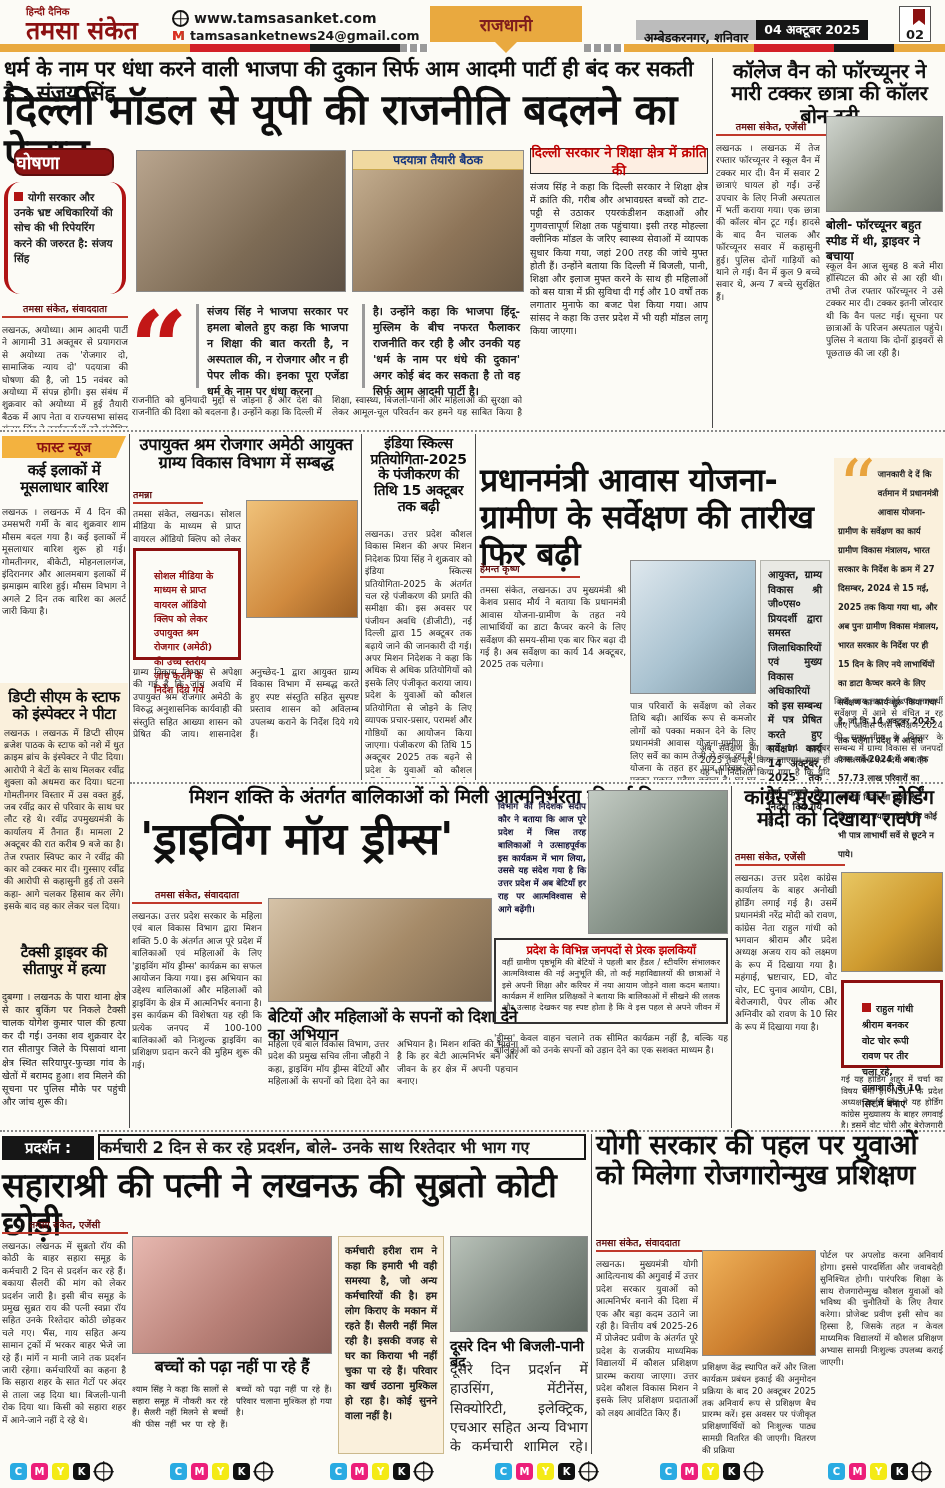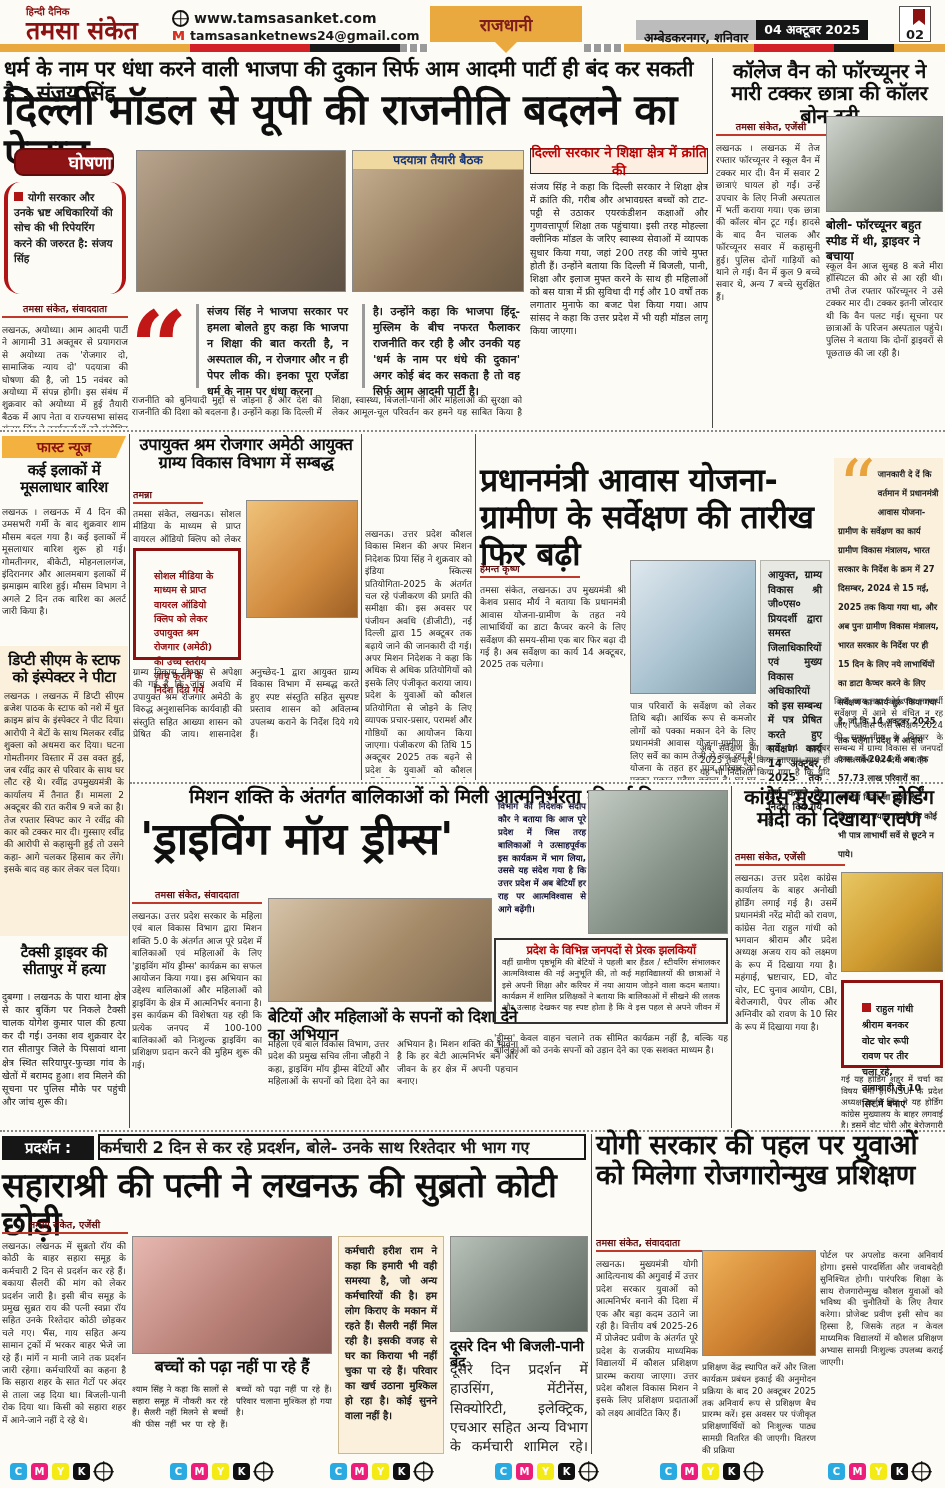--- a/index.html
+++ b/index.html
@@ -25,21 +25,21 @@
        font-weight:800;font-size:17px;color:#7f1d1d}
   .tabptr{position:absolute;left:50%;transform:translateX(-50%);bottom:-11px;width:0;height:0;
           border-left:12px solid transparent;border-right:12px solid transparent;border-top:12px solid #e9a93f}
   .datebar{display:flex;font-weight:700;font-size:12.5px;line-height:20px}
   .datebar .place{background:#bcbcbc;color:#111;padding:8px 8px}
   .datebar .date{background:#161616;color:#fff;padding:0 8px}
   .pageno{border:1.5px solid #555;background:#fff;text-align:center;font-weight:800;font-size:13px;position:relative}
   .pageno::before{content:"";position:absolute;top:2px;right:5px;width:12px;height:16px;background:#8c1111;
                   clip-path:polygon(0 0,100% 0,100% 100%,50% 70%,0 100%)}
   .strip{display:flex;height:8px}
-  .gh-head{background:#8c1414;color:#fff;font-weight:800;font-size:18px;text-align:right;
+  .gh-head{background:#8c1414;color:#fff;font-weight:800;font-size:18px;text-align:left;
            border-radius:9px;border:2px solid #5e0d0d;line-height:26px}
   .gh-box{border-left:4px solid #b01414;border-right:4px solid #b01414;border-radius:16px;
           padding:8px 6px;font-size:10.5px;font-weight:700;line-height:1.45;color:#222}
   .sqbullet{display:inline-block;width:9px;height:9px;background:#b01414;margin-right:5px}
   .bigquote{font-size:100px;color:#c21717;font-weight:800;line-height:0.75;font-family:"DejaVu Serif","Liberation Serif",serif}
   .bigquote::before{content:"\201C"}
   .quotecol{font-size:11px;font-weight:700;line-height:1.45;text-align:justify;
             border-left:3px solid #9a9a9a;padding-left:8px;color:#1d1d1d}
   .subbox{border:1.5px solid #2c2c2c;background:#fdeee2;color:#c00000;font-weight:800;
           display:flex;align-items:center;justify-content:center;text-align:center}
@@ -137,39 +137,40 @@
   <div class="abs body" style="left:716px;top:142px;width:104px;height:284px">लखनऊ । लखनऊ में तेज रफ्तार फॉरच्यूनर ने स्कूल वैन में टक्कर मार दी। वैन में सवार 2 छात्राएं घायल हो गईं। उन्हें उपचार के लिए निजी अस्पताल में भर्ती कराया गया। एक छात्रा की कॉलर बोन टूट गई। हादसे के बाद वैन चालक और फॉरच्यूनर सवार में कहासुनी हुई। पुलिस दोनों गाड़ियों को थाने ले गई। वैन में कुल 9 बच्चे सवार थे, अन्य 7 बच्चे सुरक्षित हैं।</div>
   <div class="abs crosshead" style="left:826px;top:218px;width:117px;height:40px">बोली- फॉरच्यूनर बहुत स्पीड में थी, ड्राइवर ने बचाया</div>
   <div class="abs body" style="left:826px;top:260px;width:117px;height:166px">स्कूल वैन आज सुबह 8 बजे मीरा हॉस्पिटल की ओर से आ रही थी। तभी तेज रफ्तार फॉरच्यूनर ने उसे टक्कर मार दी। टक्कर इतनी जोरदार थी कि वैन पलट गई। सूचना पर छात्राओं के परिजन अस्पताल पहुंचे। पुलिस ने बताया कि दोनों ड्राइवरों से पूछताछ की जा रही है।</div>
 
   <div class="hrdot" style="left:0;top:430px;width:945px"></div>
 
   <div class="abs fastnews" style="left:2px;top:436px;width:124px;height:22px">फास्ट न्यूज</div>
   <div class="abs hl center" style="left:2px;top:462px;width:124px;height:42px;font-size:15px">कई इलाकों में मूसलाधार बारिश</div>
   <div class="abs body" style="left:2px;top:506px;width:124px;height:134px">लखनऊ । लखनऊ में 4 दिन की उमसभरी गर्मी के बाद शुक्रवार शाम मौसम बदल गया है। कई इलाकों में मूसलाधार बारिश शुरू हो गई। गोमतीनगर, बीकेटी, मोहनलालगंज, इंदिरानगर और आलमबाग इलाकों में झमाझम बारिश हुई। मौसम विभाग ने अगले 2 दिन तक बारिश का अलर्ट जारी किया है।</div>
 
-  <div class="abs beige" style="left:0;top:646px;width:128px;height:290px">
+  <div class="abs beige" style="left:0;top:683px;width:128px;height:340px">
     <div class="hl center" style="font-size:15px;padding:6px 2px 2px">डिप्टी सीएम के स्टाफ को इंस्पेक्टर ने पीटा</div>
     <div class="body" style="padding:2px 4px;height:236px">लखनऊ । लखनऊ में डिप्टी सीएम ब्रजेश पाठक के स्टाफ को नशे में धुत क्राइम ब्रांच के इंस्पेक्टर ने पीट दिया। आरोपी ने बेटों के साथ मिलकर रवींद्र शुक्ला को अधमरा कर दिया। घटना गोमतीनगर विस्तार में उस वक्त हुई, जब रवींद्र कार से परिवार के साथ घर लौट रहे थे। रवींद्र उपमुख्यमंत्री के कार्यालय में तैनात हैं। मामला 2 अक्टूबर की रात करीब 9 बजे का है। तेज रफ्तार स्विफ्ट कार ने रवींद्र की कार को टक्कर मार दी। गुस्साए रवींद्र की आरोपी से कहासुनी हुई तो उसने कहा- आगे चलकर हिसाब कर लेंगे। इसके बाद वह कार लेकर चल दिया।</div>
   </div>
 
   <div class="abs hl center" style="left:2px;top:944px;width:124px;height:42px;font-size:15px">टैक्सी ड्राइवर की सीतापुर में हत्या</div>
   <div class="abs body" style="left:2px;top:990px;width:124px;height:138px;font-size:9.5px">दुबग्गा । लखनऊ के पारा थाना क्षेत्र से कार बुकिंग पर निकले टैक्सी चालक योगेश कुमार पाल की हत्या कर दी गई। उनका शव शुक्रवार देर रात सीतापुर जिले के पिसावां थाना क्षेत्र स्थित सरियापुर-फुच्छा गांव के खेतों में बरामद हुआ। शव मिलने की सूचना पर पुलिस मौके पर पहुंची और जांच शुरू की।</div>
 
   <div class="vrule" style="left:129px;top:434px;height:694px"></div>
 
   <div class="abs hl center" style="left:133px;top:436px;width:226px;height:46px;font-size:16.5px">उपायुक्त श्रम रोजगार अमेठी आयुक्त ग्राम्य विकास विभाग में सम्बद्ध</div>
   <div class="abs byline" style="left:133px;top:488px;width:70px;text-align:left">तमन्ना</div>
   <div class="abs photo" style="left:246px;top:500px;width:112px;height:118px;background:linear-gradient(135deg,#f0c27a,#d08a3e 60%,#9c5f24)"></div>
   <div class="abs body" style="left:133px;top:508px;width:108px;height:36px">तमसा संकेत, लखनऊ। सोशल मीडिया के माध्यम से प्राप्त वायरल ऑडियो क्लिप को लेकर उपायुक्त (श्रम रोजगार) अमेठी श्री शेर बहादुर की उच्च स्तरीय जांच कराने के निर्देश उत्तर प्रदेश शासन, ग्राम्य विकास विभाग द्वारा दिये गये हैं।</div>
   <div class="abs redbox" style="left:133px;top:548px;width:108px;height:112px;color:#8c1111;font-size:9.5px">सोशल मीडिया के माध्यम से प्राप्त वायरल ऑडियो क्लिप को लेकर उपायुक्त श्रम रोजगार (अमेठी) की उच्च स्तरीय जांच कराने के निर्देश दिये गये</div>
   <div class="abs body" style="left:133px;top:666px;width:226px;height:110px;column-count:2;column-gap:8px">ग्राम्य विकास विभाग से अपेक्षा की गई है कि जांच अवधि में उपायुक्त श्रम रोजगार अमेठी के विरुद्ध अनुशासनिक कार्यवाही की संस्तुति सहित आख्या शासन को प्रेषित की जाय। शासनादेश अनुच्छेद-1 द्वारा आयुक्त ग्राम्य विकास विभाग में सम्बद्ध करते हुए स्पष्ट संस्तुति सहित सुस्पष्ट प्रस्ताव शासन को अविलम्ब उपलब्ध कराने के निर्देश दिये गये हैं।</div>
 
   <div class="vrule" style="left:361px;top:434px;height:346px"></div>
 
+  <div class="abs hl center" style="left:365px;top:436px;width:107px;height:88px;font-size:14px">इंडिया स्किल्स प्रतियोगिता-2025 के पंजीकरण की तिथि 15 अक्टूबर तक बढ़ी</div>
   <div class="abs body" style="left:365px;top:528px;width:107px;height:250px">लखनऊ। उत्तर प्रदेश कौशल विकास मिशन की अपर मिशन निदेशक प्रिया सिंह ने शुक्रवार को इंडिया स्किल्स प्रतियोगिता-2025 के अंतर्गत चल रहे पंजीकरण की प्रगति की समीक्षा की। इस अवसर पर पंजीयन अवधि (डीजीटी), नई दिल्ली द्वारा 15 अक्टूबर तक बढ़ाये जाने की जानकारी दी गई। अपर मिशन निदेशक ने कहा कि अधिक से अधिक प्रतियोगियों को इसके लिए पंजीकृत कराया जाय। प्रदेश के युवाओं को कौशल प्रतियोगिता से जोड़ने के लिए व्यापक प्रचार-प्रसार, परामर्श और गोष्ठियों का आयोजन किया जाएगा। पंजीकरण की तिथि 15 अक्टूबर 2025 तक बढ़ने से प्रदेश के युवाओं को कौशल प्रतियोगिता में प्रतिभाग हेतु पंजीकरण का अवसर मिलेगा। इच्छुक युवाओं से ससमय पंजीकरण कराने की अपील की गई है।</div>
 
   <div class="vrule" style="left:475px;top:434px;height:346px"></div>
 
   <div class="abs hl" style="left:480px;top:462px;width:352px;height:94px;font-size:32px;line-height:1.15">प्रधानमंत्री आवास योजना-ग्रामीण के सर्वेक्षण की तारीख फिर बढ़ी</div>
 
   <div class="abs beige" style="left:834px;top:458px;width:109px;height:232px;padding:4px">
     <span class="orangequote" style="float:left;margin-right:2px"></span>
     <span class="body" style="font-size:8.4px;font-weight:700">जानकारी दे दें कि वर्तमान में प्रधानमंत्री आवास योजना- ग्रामीण के सर्वेक्षण का कार्य ग्रामीण विकास मंत्रालय, भारत सरकार के निर्देश के क्रम में 27 दिसम्बर, 2024 से 15 मई, 2025 तक किया गया था, और अब पुनः ग्रामीण विकास मंत्रालय, भारत सरकार के निर्देश पर ही 15 दिन के लिए नये लाभार्थियों का डाटा कैप्चर करने के लिए सर्वेक्षण का कार्य शुरू किया गया है, जो कि 14 अक्टूबर 2025 तक चलेगा। प्रदेश में आवास प्लस सर्वे-2024 में अब तक 57.73 लाख परिवारों का सर्वेक्षण किया जा चुका है। विभाग का प्रयास रहा है कि कोई भी पात्र लाभार्थी सर्वे से छूटने न पाये।</span>
   </div>

